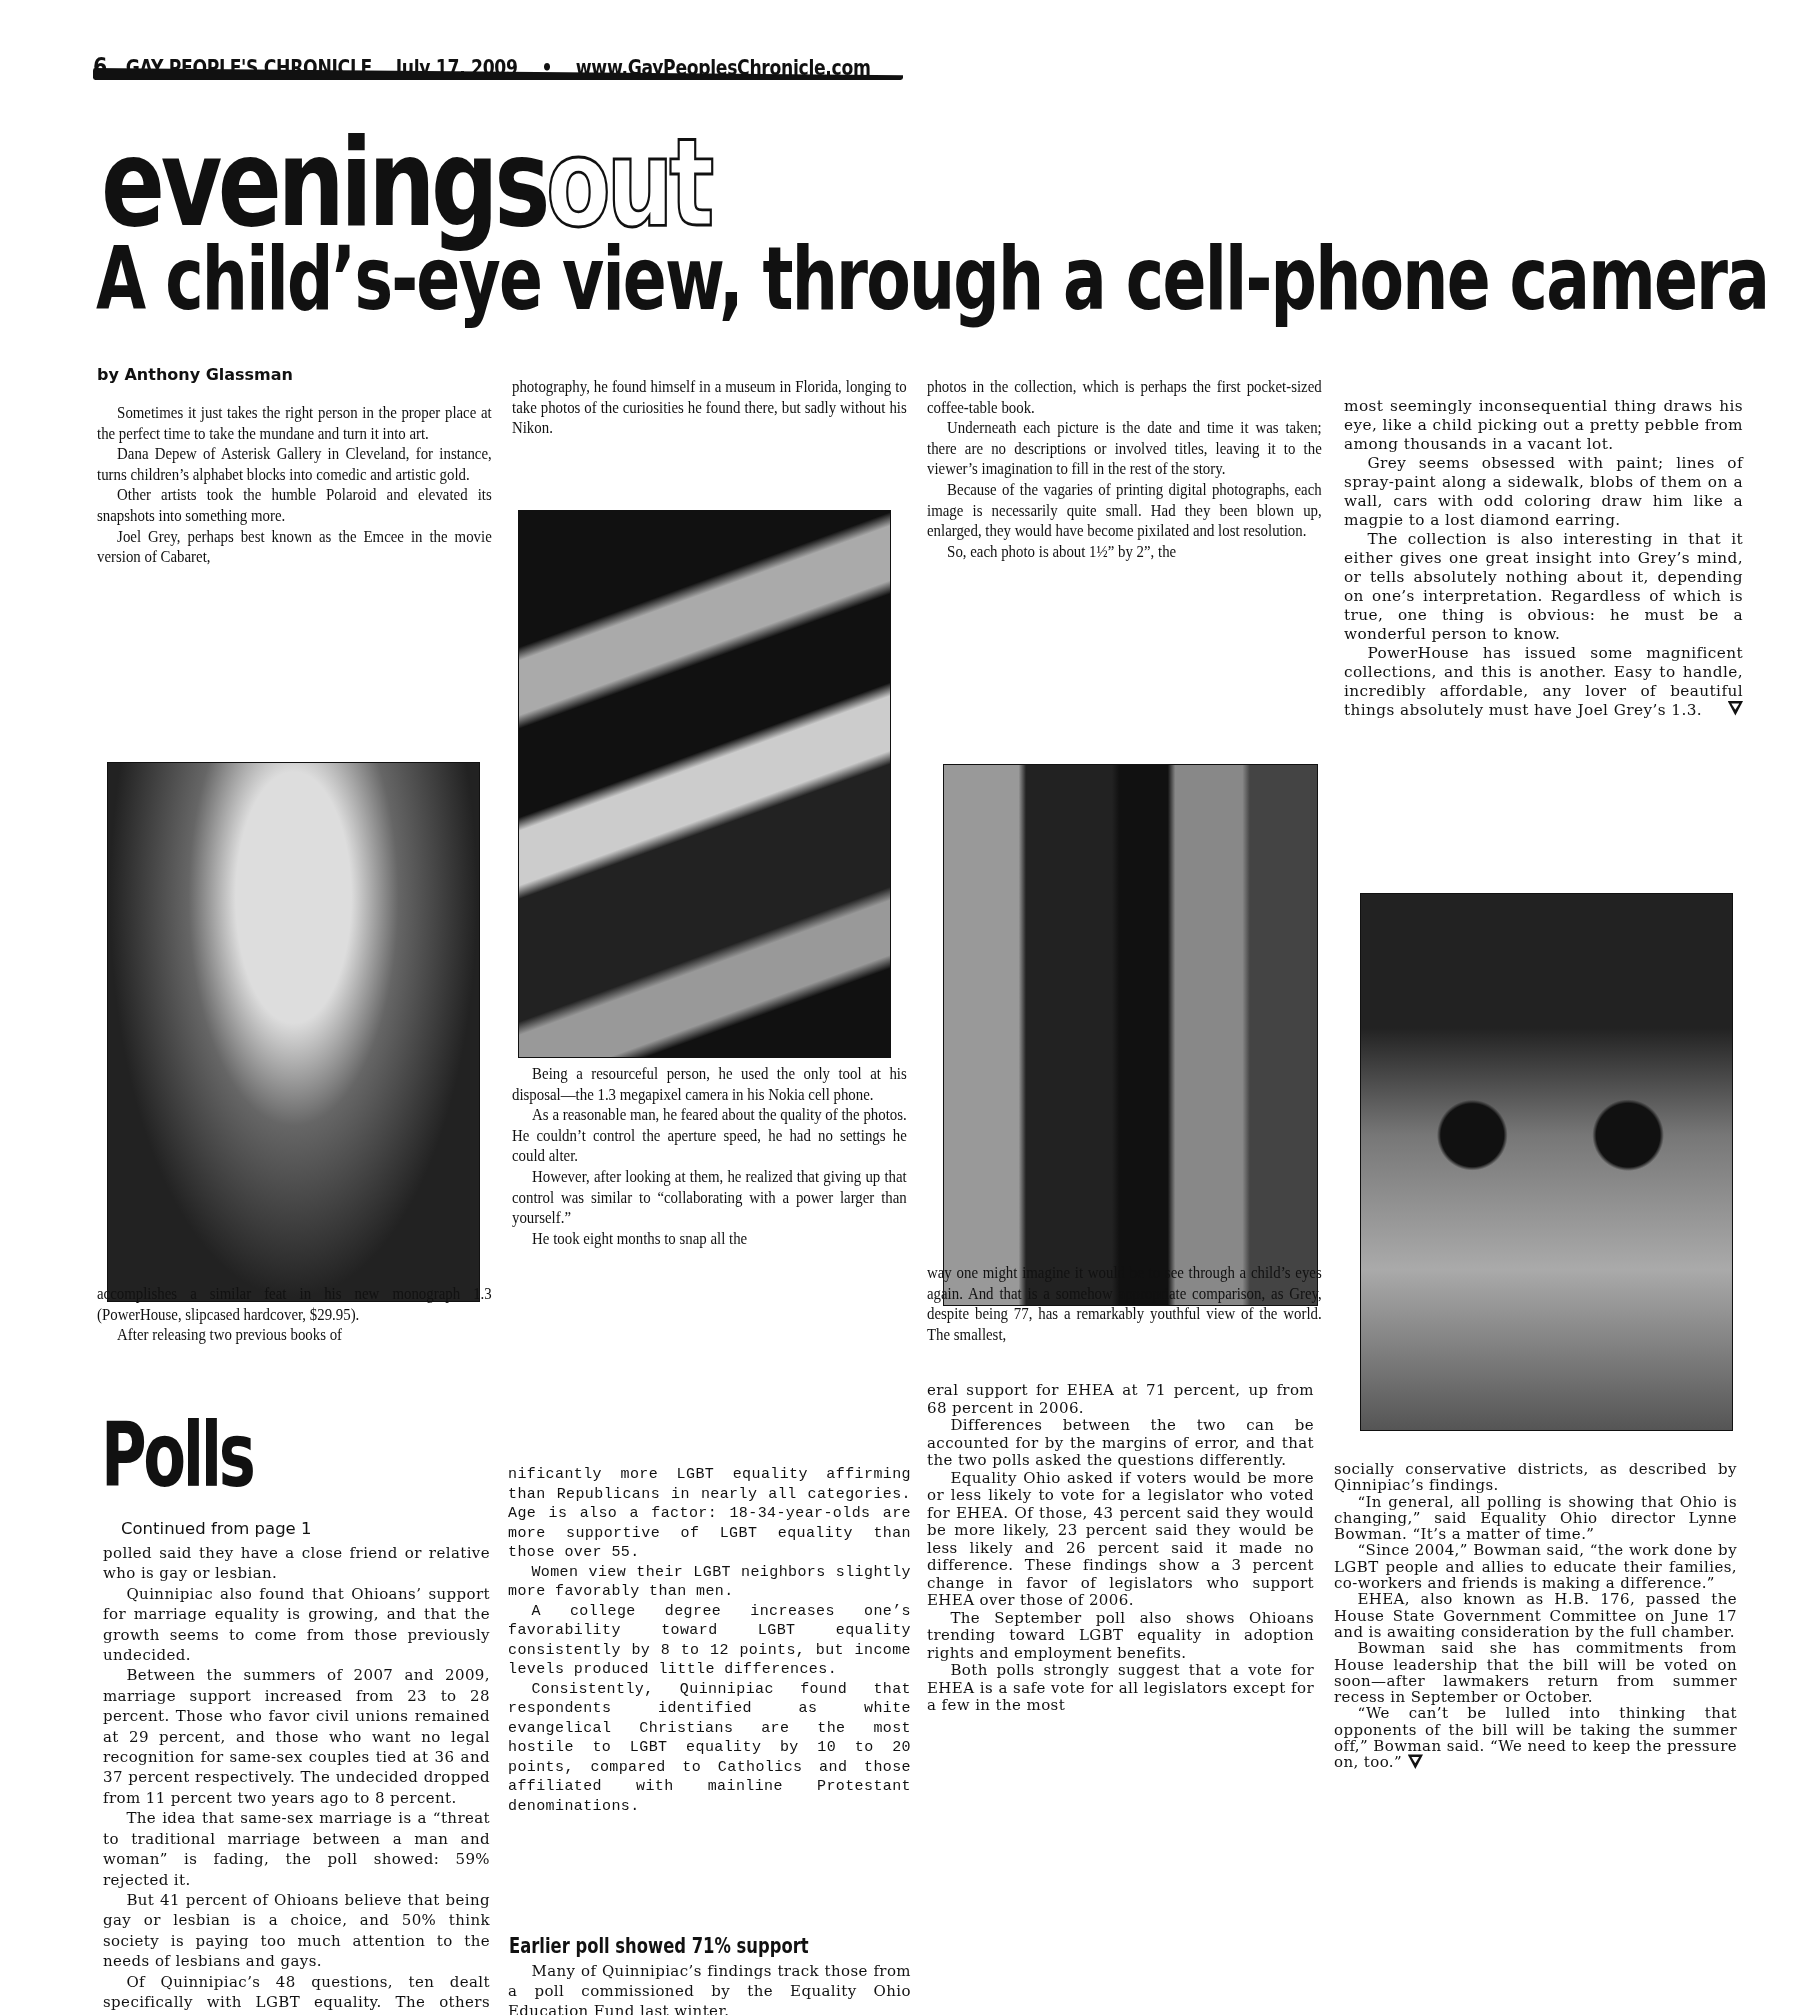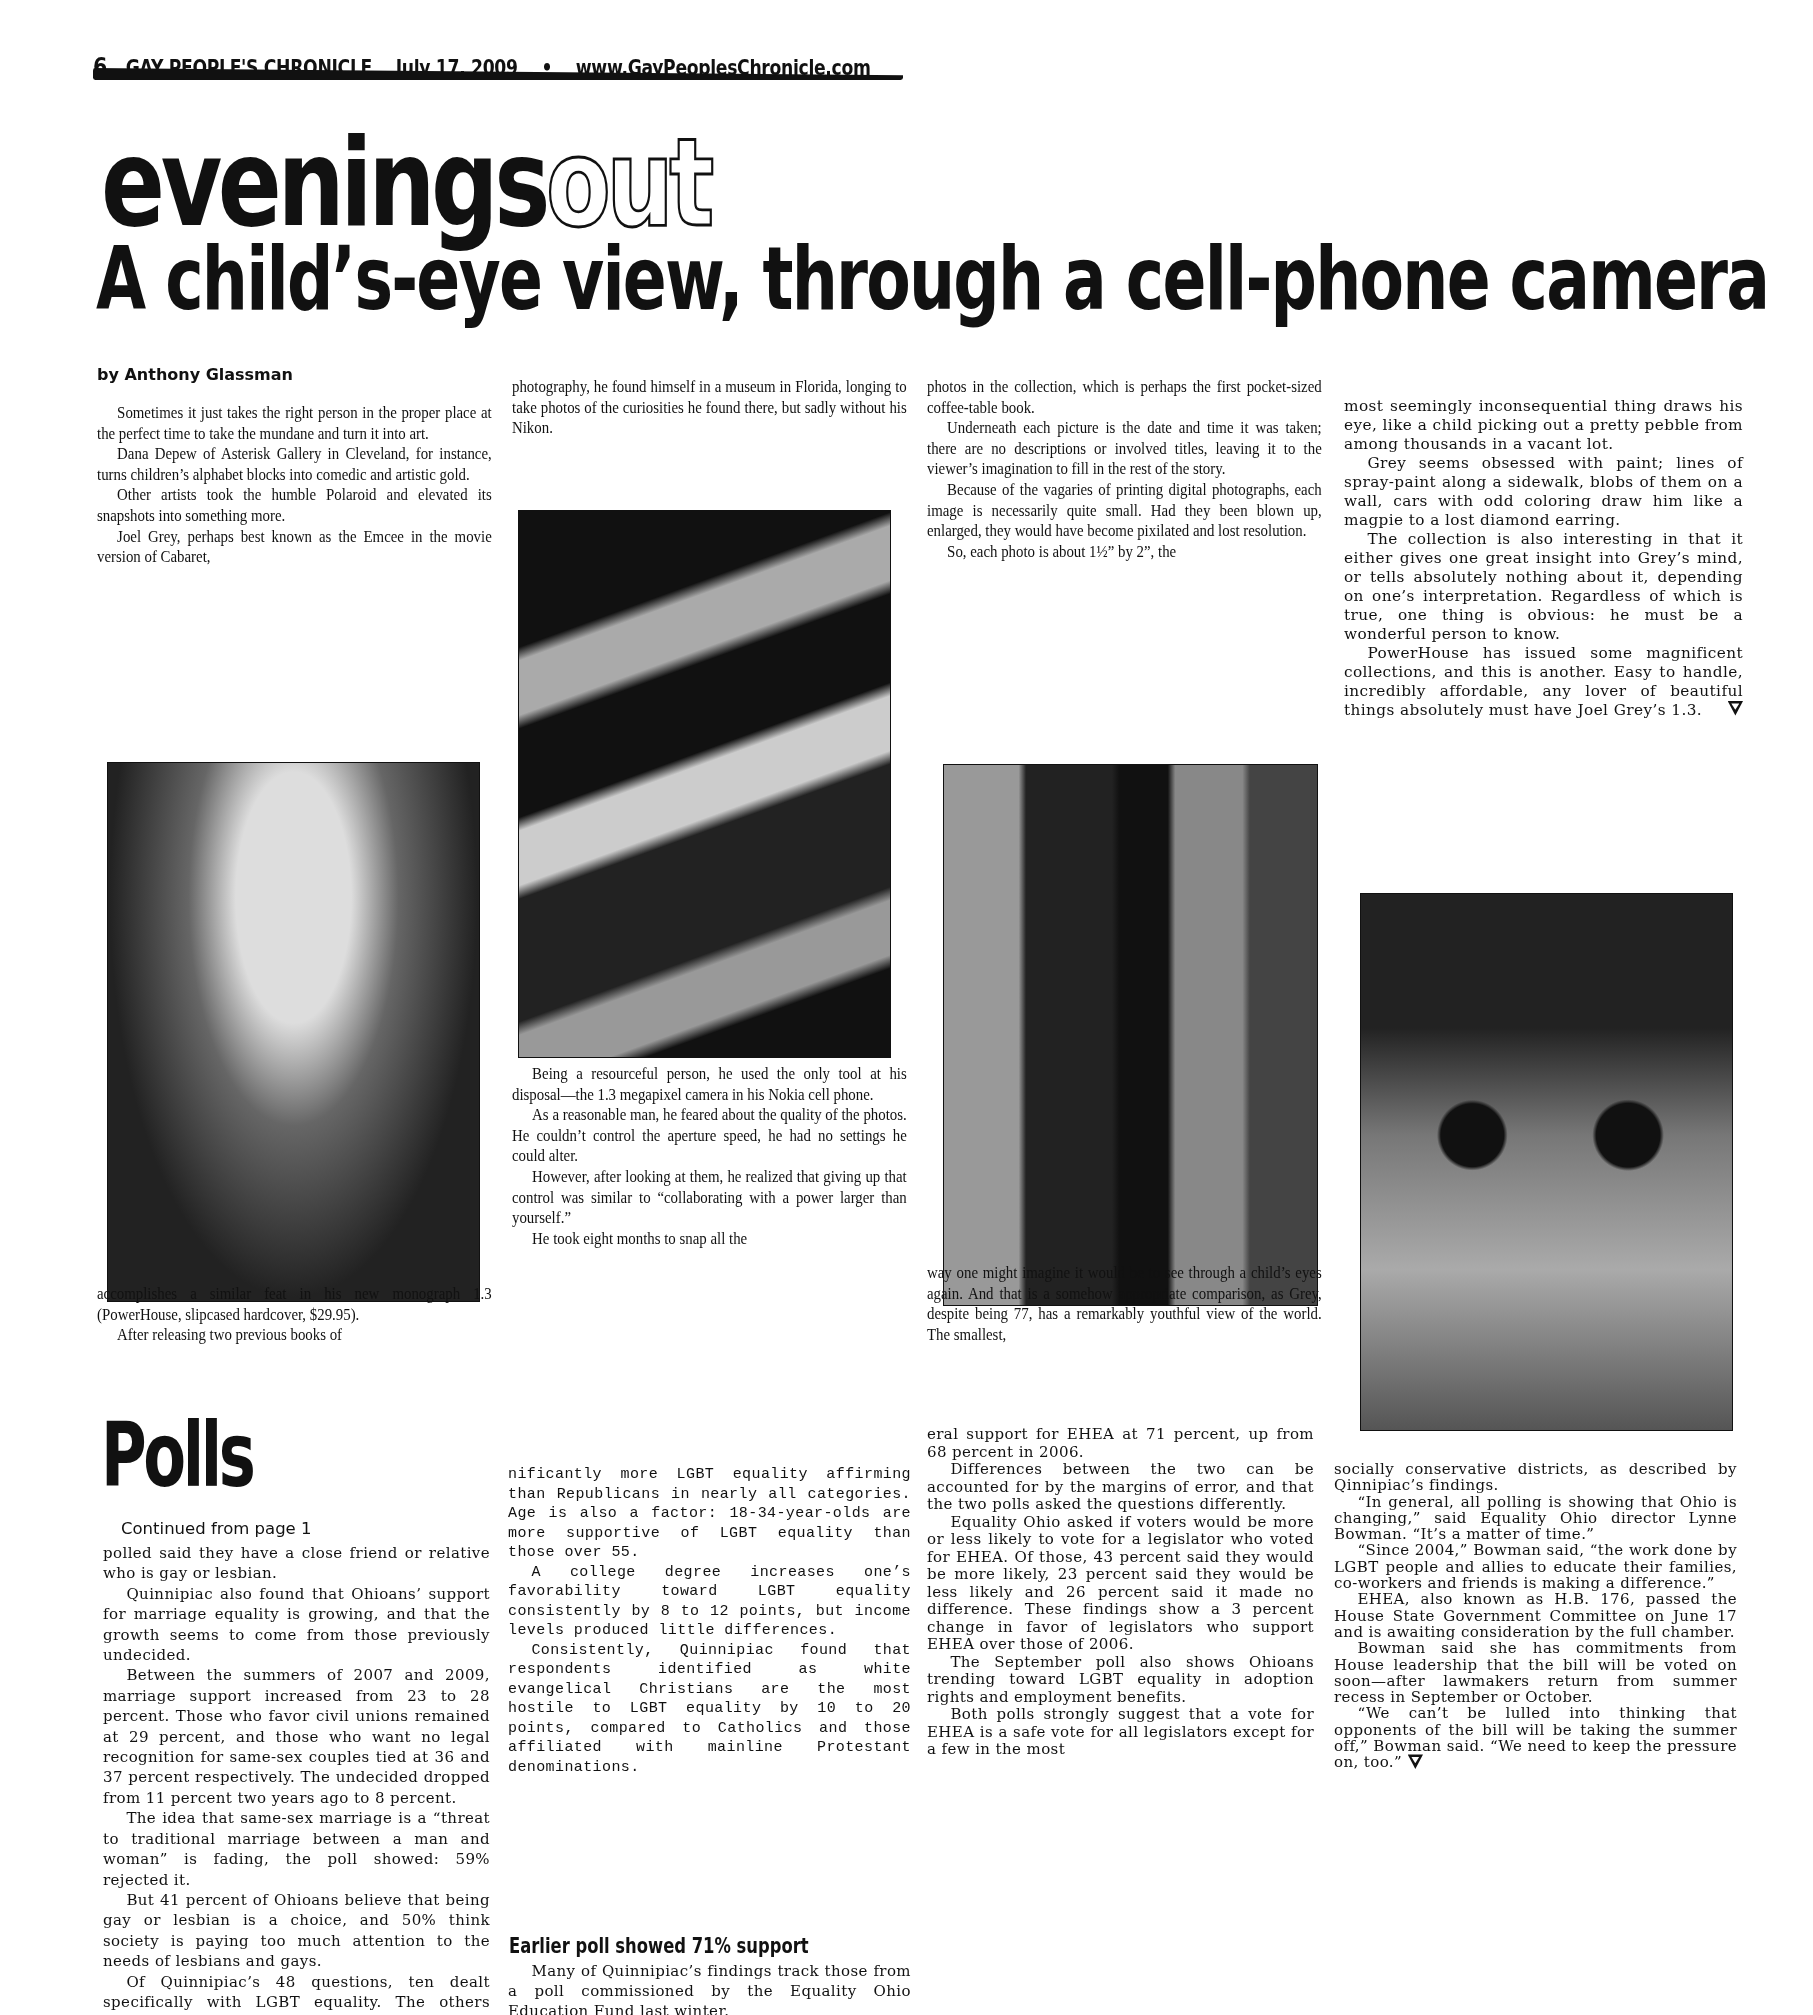--- a/index.html
+++ b/index.html
@@ -135,30 +135,31 @@
   <p>Quinnipiac also found that Ohioans’ support for marriage equality is growing, and that the growth seems to come from those previously undecided.</p>
   <p>Between the summers of 2007 and 2009, marriage support increased from 23 to 28 percent. Those who favor civil unions remained at 29 percent, and those who want no legal recognition for same-sex couples tied at 36 and 37 percent respectively. The undecided dropped from 11 percent two years ago to 8 percent.</p>
   <p>The idea that same-sex marriage is a “threat to traditional marriage between a man and woman” is fading, the poll showed: 59% rejected it.</p>
   <p>But 41 percent of Ohioans believe that being gay or lesbian is a choice, and 50% think society is paying too much attention to the needs of lesbians and gays.</p>
   <p>Of Quinnipiac’s 48 questions, ten dealt specifically with LGBT equality. The others covered Gov. Ted Strickland’s popularity, compared him to possible opponents, and asked about slot machines at racetracks.</p>
 
 </div>
 
 <div class="abs col sans-ser" style="left:508px; top:1465px; width:403px; font-size:15px; line-height:19.5px;font-family:Liberation Mono, monospace;">
   <p class="noind">nificantly more LGBT equality affirming than Republicans in nearly all categories. Age is also a factor: 18-34-year-olds are more supportive of LGBT equality than those over 55.</p>
+  <p>Women view their LGBT neighbors slightly more favorably than men.</p>
   <p>A college degree increases one’s favorability toward LGBT equality consistently by 8 to 12 points, but income levels produced little differences.</p>
   <p>Consistently, Quinnipiac found that respondents identified as white evangelical Christians are the most hostile to LGBT equality by 10 to 20 points, compared to Catholics and those affiliated with mainline Protestant denominations.</p>
 </div>
 <div class="abs subhead" style="left:509px; top:1934px;">Earlier poll showed 71% support</div>
 <div class="abs col sans-ser" style="left:508px; top:1961px; width:403px; font-size:15px; line-height:20px;">
   <p>Many of Quinnipiac’s findings track those from a poll commissioned by the Equality Ohio Education Fund last winter.</p>
 
 </div>
 
-<div class="abs col sans-ser" style="left:927px; top:1426px; width:387px; font-size:15px; line-height:17.5px;">
+<div class="abs col sans-ser" style="left:927px; top:1382px; width:387px; font-size:15px; line-height:17.5px;">
   <p class="noind">eral support for EHEA at 71 percent, up from 68 percent in 2006.</p>
   <p>Differences between the two can be accounted for by the margins of error, and that the two polls asked the questions differently.</p>
   <p>Equality Ohio asked if voters would be more or less likely to vote for a legislator who voted for EHEA. Of those, 43 percent said they would be more likely, 23 percent said they would be less likely and 26 percent said it made no difference. These findings show a 3 percent change in favor of legislators who support EHEA over those of 2006.</p>
   <p>The September poll also shows Ohioans trending toward LGBT equality in adoption rights and employment benefits.</p>
   <p>Both polls strongly suggest that a vote for EHEA is a safe vote for all legislators except for a few in the most</p>
 </div>
 
 <div class="abs col sans-ser" style="left:1334px; top:1461px; width:403px; font-size:15px; line-height:16.3px;">
   <p class="noind">socially conservative districts, as described by Qinnipiac’s findings.</p>
   <p>“In general, all polling is showing that Ohio is changing,” said Equality Ohio director Lynne Bowman. “It’s a matter of time.”</p>

